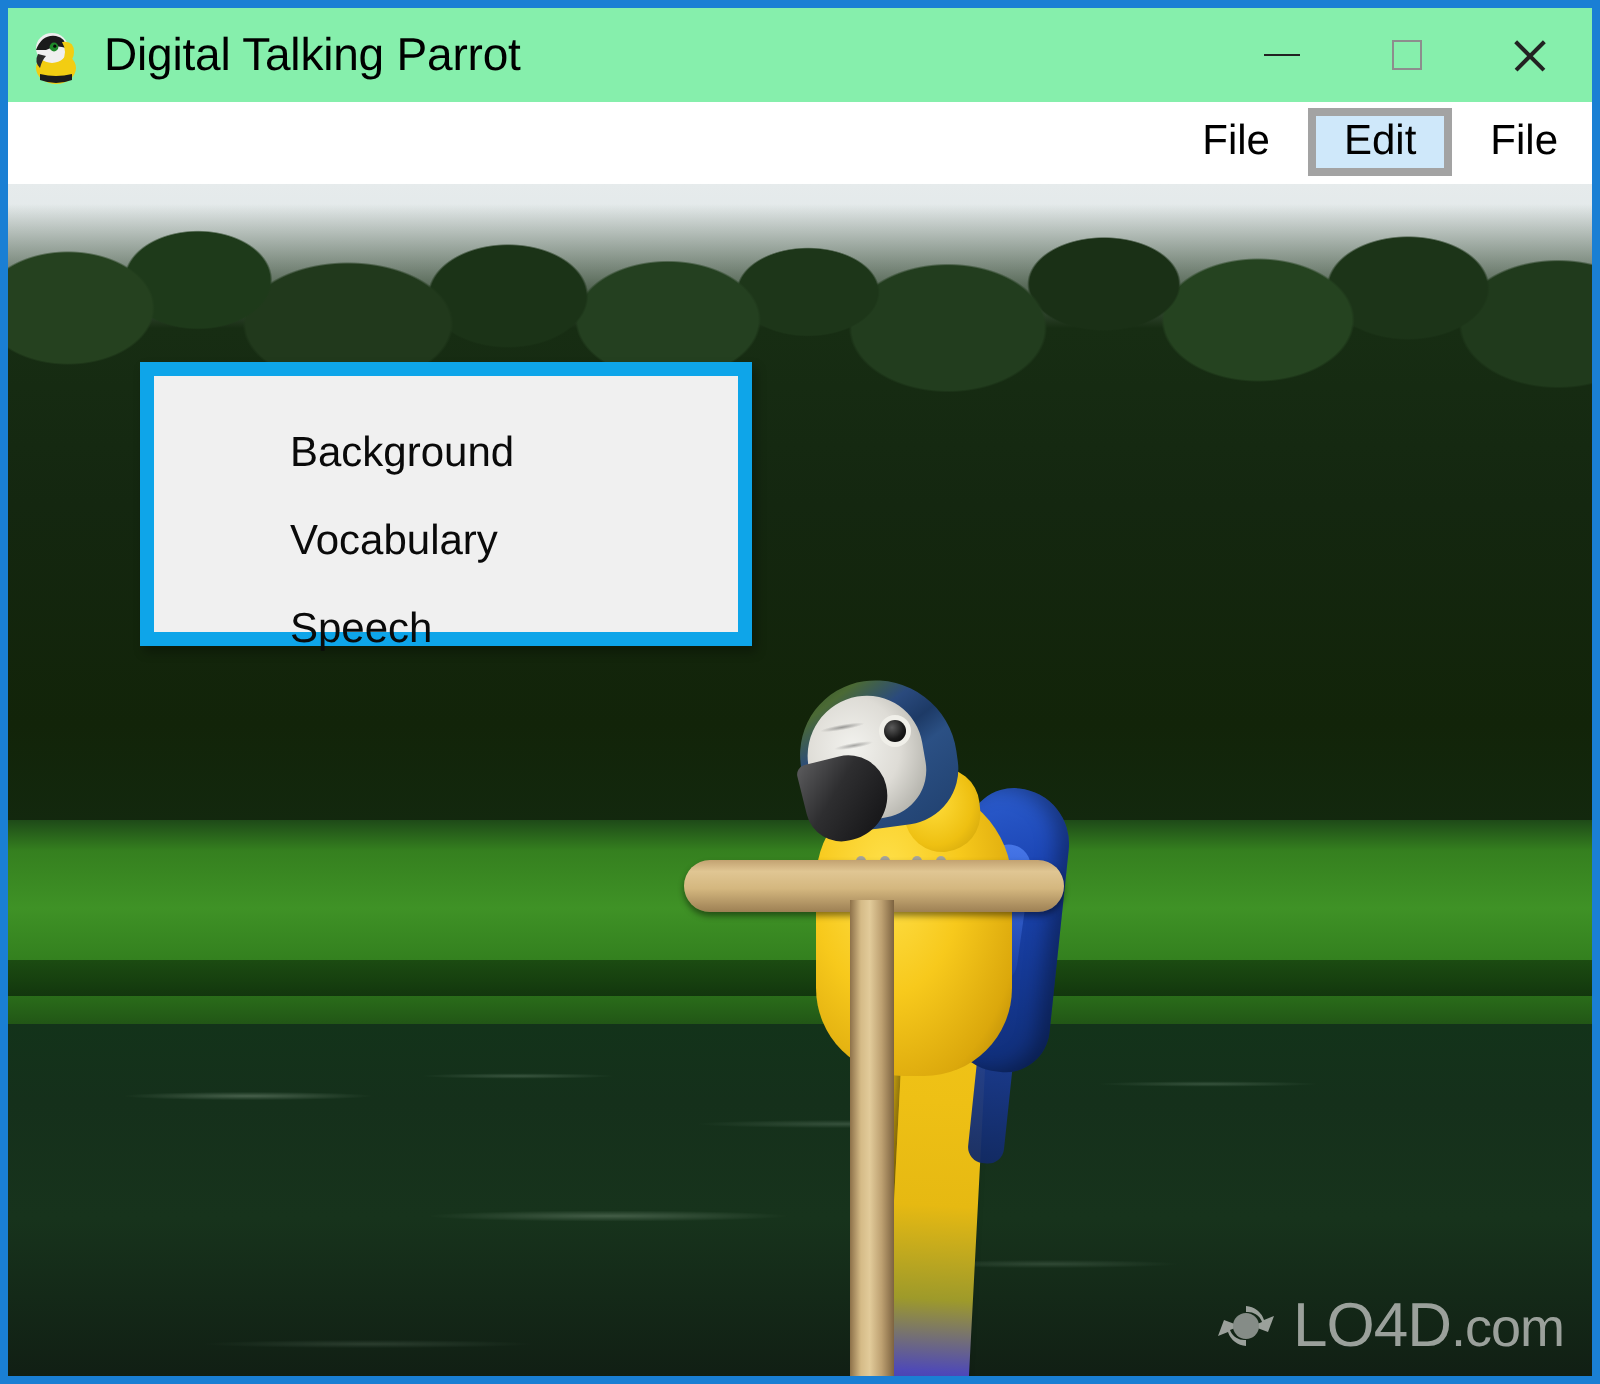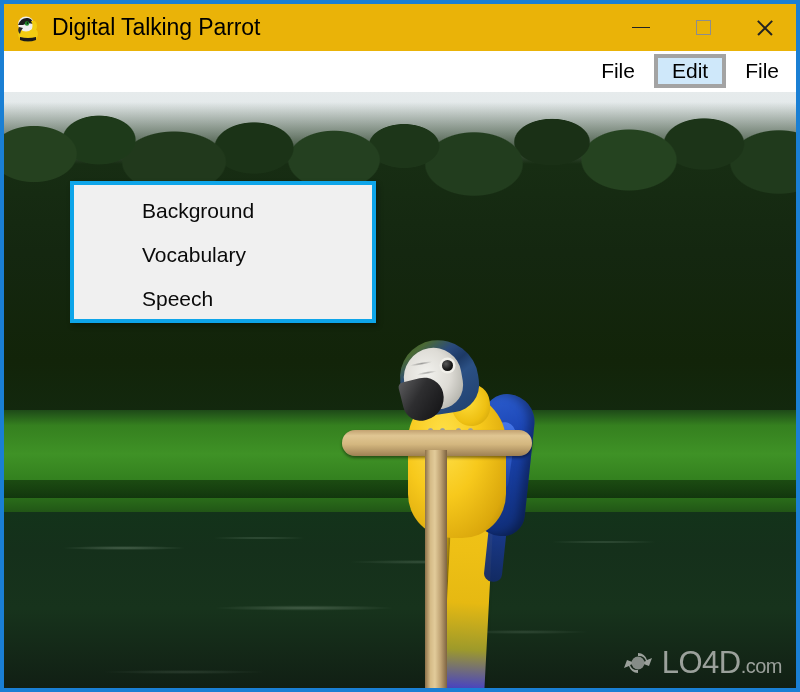--- a/index.html
+++ b/index.html
@@ -22,21 +22,21 @@
     border: 4px solid #1a7fd4;
     background: #ffffff;
     overflow: hidden;
   }
 
   
   #title-bar {
     position: absolute;
     left: 0; right: 0; top: 0;
     height: 47px;
-    background: #eab308;
+    background: #86efac;
     display: flex;
     align-items: center;
     user-select: none;
   }
   #app-icon {
     width: 30px;
     height: 30px;
     margin-left: 10px;
     margin-right: 8px;
     flex: 0 0 auto;
@@ -360,25 +360,25 @@
   }
 
   
   #edit-dropdown {
     position: absolute;
     left: 66px;
     top: 89px;
     width: 306px;
     height: 142px;
     background: #f0f0f0;
-    border: 4px solid #0ea5e9;
+    border: 7px solid #0ea5e9;
     box-shadow: 2px 3px 5px rgba(0,0,0,.30);
     box-sizing: border-box;
     z-index: 40;
-    padding-top: 4px;
+    padding-top: 17px;
     user-select: none;
   }
   .dropdown-item {
     height: 44px;
     display: flex;
     align-items: center;
     padding-left: 68px;
     font-size: 21px;
     color: #0a0a0a;
     cursor: default;
@@ -397,21 +397,21 @@
     z-index: 30;
     pointer-events: none;
   }
   #watermark-text {
     font-size: 31px;
     color: #b9bcb9;
     letter-spacing: -0.5px;
     line-height: 1;
     font-family: "Liberation Sans", sans-serif;
   }
-  #watermark-text .tld { font-size: 20px; }
+  #watermark-text .tld { font-size: 27px; }
 </style>
 </head>
 <body>
 
 <div id="app-window">
 
   <div id="title-bar">
 
     <div id="app-icon">
       <svg width="30" height="30" viewBox="0 0 30 30" aria-hidden="true">

